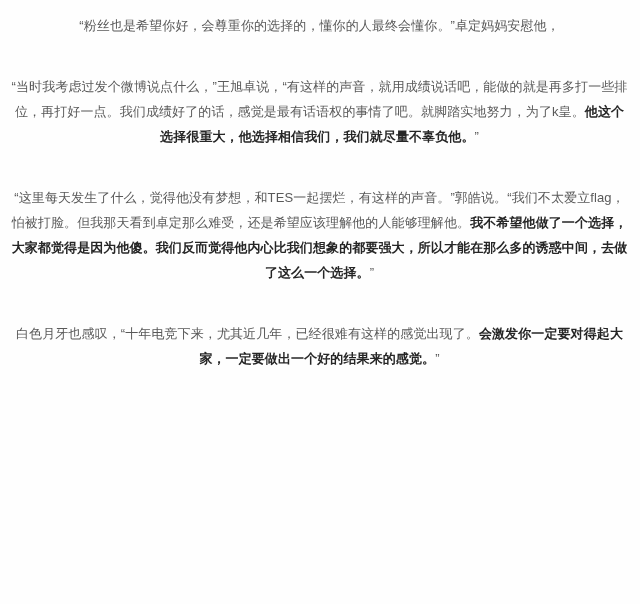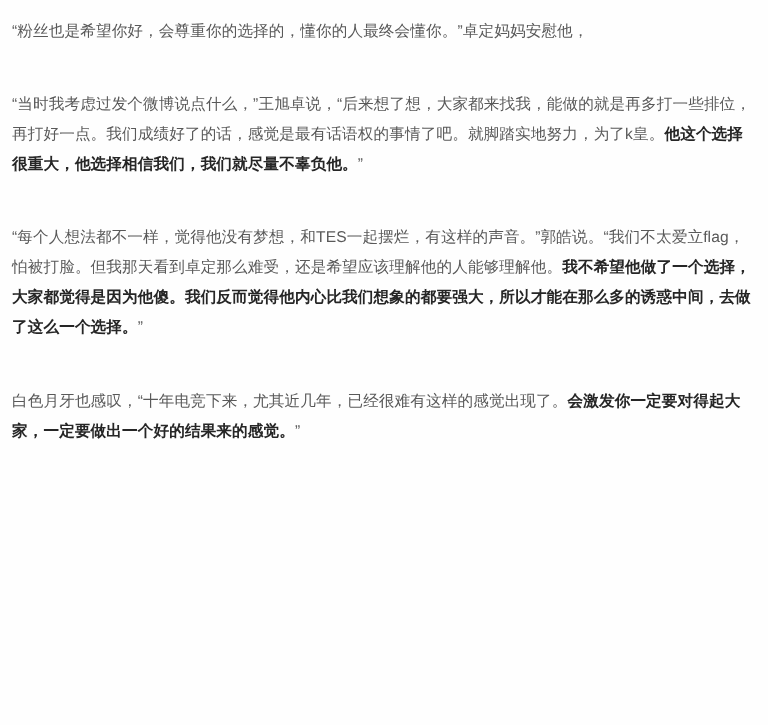--- a/index.html
+++ b/index.html
@@ -14,33 +14,33 @@
     box-sizing: border-box;
     width: 640px;
     min-height: 604px;
     padding: 13px 11px 10px 10px;
   }
   .para {
     margin: 0 0 36px 0;
     font-size: 13px;
     line-height: 25px;
     color: #595959;
-    text-align: left;
+    text-align: center;
     word-break: break-all;
     letter-spacing: 0.1px;
   }
   .para:last-child {
     margin-bottom: 16px;
   }
   .para .seg-bold {
     font-weight: 700;
     color: #262626;
   }
 </style>
 </head>
 <body style="background: rgb(254, 254, 254);">
 
 <div class="article">
     <p class="para"><span class="seg">“粉丝也是希望你好，会尊重你的选择的，懂你的人最终会懂你。”卓定妈妈安慰他，</span></p>
-    <p class="para"><span class="seg">“当时我考虑过发个微博说点什么，”王旭卓说，“后来想了想，大家都来找我，能做的就是再多打一些排位，再打好一点。我们成绩好了的话，感觉是最有话语权的事情了吧。就脚踏实地努力，为了k皇。</span><span class="seg-bold">他这个选择很重大，他选择相信我们，我们就尽量不辜负他。</span><span class="seg">”</span></p>
-    <p class="para"><span class="seg">“每个人想法都不一样，觉得他没有梦想，和TES一起摆烂，有这样的声音。”郭皓说。“我们不太爱立flag，怕被打脸。但我那天看到卓定那么难受，还是希望应该理解他的人能够理解他。</span><span class="seg-bold">我不希望他做了一个选择，大家都觉得是因为他傻。我们反而觉得他内心比我们想象的都要强大，所以才能在那么多的诱惑中间，去做了这么一个选择。</span><span class="seg">”</span></p>
+    <p class="para"><span class="seg">“当时我考虑过发个微博说点什么，”王旭卓说，“有这样的声音，就用成绩说话吧，能做的就是再多打一些排位，再打好一点。我们成绩好了的话，感觉是最有话语权的事情了吧。就脚踏实地努力，为了k皇。</span><span class="seg-bold">他这个选择很重大，他选择相信我们，我们就尽量不辜负他。</span><span class="seg">”</span></p>
+    <p class="para"><span class="seg">“这里每天发生了什么，觉得他没有梦想，和TES一起摆烂，有这样的声音。”郭皓说。“我们不太爱立flag，怕被打脸。但我那天看到卓定那么难受，还是希望应该理解他的人能够理解他。</span><span class="seg-bold">我不希望他做了一个选择，大家都觉得是因为他傻。我们反而觉得他内心比我们想象的都要强大，所以才能在那么多的诱惑中间，去做了这么一个选择。</span><span class="seg">”</span></p>
     <p class="para"><span class="seg">白色月牙也感叹，“十年电竞下来，尤其近几年，已经很难有这样的感觉出现了。</span><span class="seg-bold">会激发你一定要对得起大家，一定要做出一个好的结果来的感觉。</span><span class="seg">”</span></p>
   </div>
 
 </body></html>

